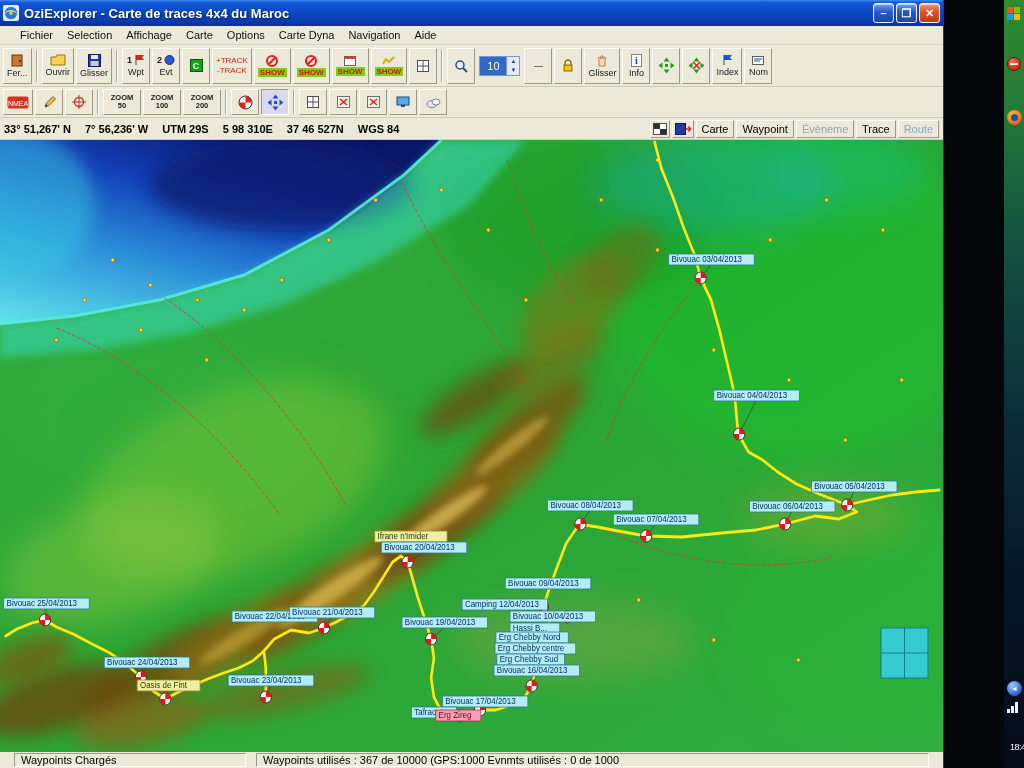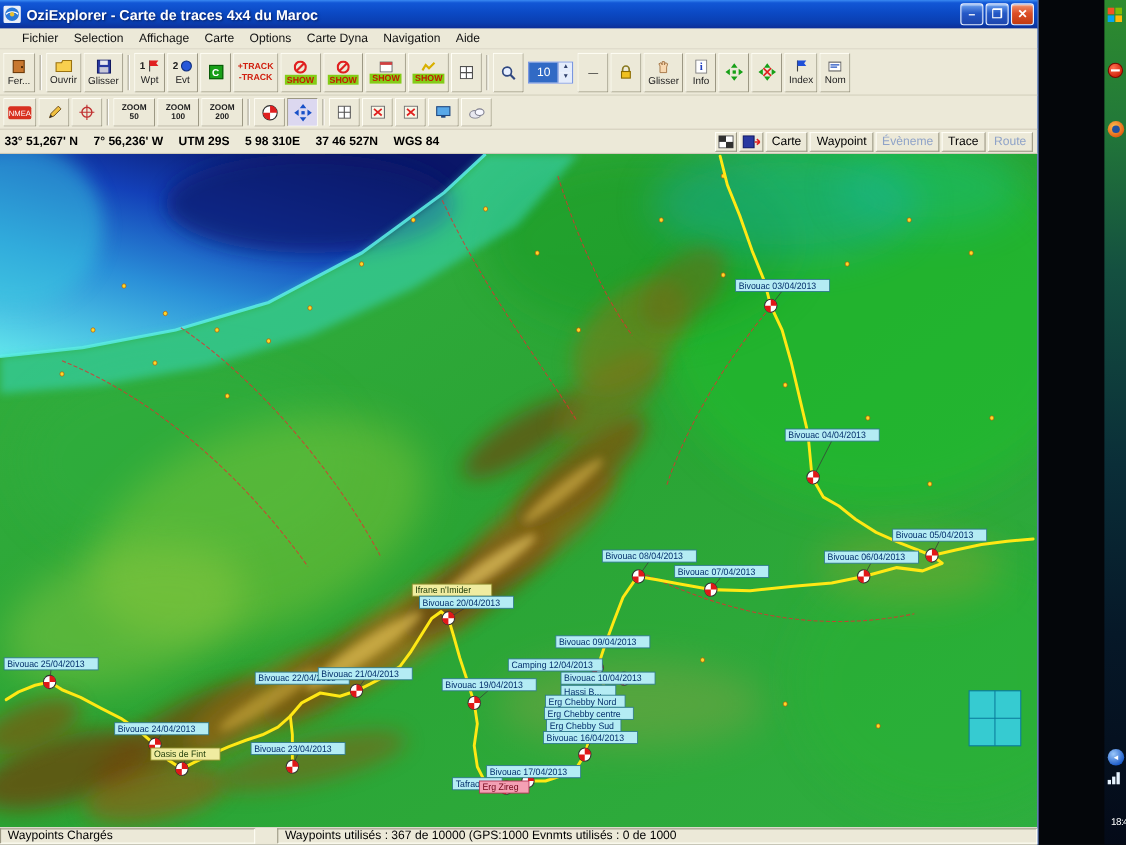--- a/index.html
+++ b/index.html
@@ -22,40 +22,40 @@
 
   .toolbar{display:flex;align-items:center;background:#ece9d8;padding:1px 2px;border-bottom:1px solid #cfcab8}
   .tb1{flex:0 0 42px}
   .tb2{flex:0 0 31px}
   .tbtn{display:flex;flex-direction:column;align-items:center;justify-content:center;gap:1px;min-width:28px;height:36px;margin:1px;padding:1px 3px;
     font-size:9px;color:#202020;background:#ece9d8;border:1px solid;border-color:#fffef6 #9c9884 #9c9884 #fffef6;border-radius:1px}
   .tb2 .tbtn{height:26px}
   .tbtn.pressed{border-color:#9c9884 #fffef6 #fffef6 #9c9884;background:#dcd8f0}
   .tsep{width:2px;height:32px;margin:0 3px;border-left:1px solid #aca899;border-right:1px solid #fff}
   .tb2 .tsep{height:24px}
-  .redtxt{color:#d02010;font-weight:bold;font-size:8px;line-height:9px}
+  .redtxt{color:#d02010;font-weight:normal;font-size:8px;line-height:9px}
   .show-badge{background:#84cc16;color:#c02000;font-size:8px;font-weight:bold;padding:0 2px;line-height:9px}
   .cgreen{width:13px;height:13px;background:#18a018;border:1px solid #0a5a0a;color:#fff;font-size:9px;font-weight:bold;display:flex;align-items:center;justify-content:center}
   .zoomsel{display:flex;align-items:stretch;height:20px;border:1px solid #7a96df;background:#fff;margin:0 3px}
   .zoomsel .zval{width:26px;background:#316ac5;color:#fff;font-size:11px;display:flex;align-items:center;justify-content:center}
   .zoomsel .spin{width:13px;display:flex;flex-direction:column;border-left:1px solid #7a96df}
   .zoomsel .spin span{flex:1;font-size:6px;line-height:9px;text-align:center;background:#e4ecfb;color:#30406a}
   .twoline{width:30px;font-size:7.5px;line-height:8px;font-weight:bold;text-align:center;white-space:normal}
 
   .coordbar{flex:0 0 22px;display:flex;align-items:center;background:#ece9d8;font-size:11px;font-weight:bold;color:#000;padding:0 4px;border-bottom:1px solid #cfcab8}
   .coord-seg{margin-right:14px;white-space:nowrap}
   .coord-icons{margin-left:auto;display:flex;align-items:center;gap:2px}
   .mini-btn{height:18px;display:flex;align-items:center;justify-content:center;padding:0 2px;background:#ece9d8;border:1px solid;border-color:#fffef6 #9c9884 #9c9884 #fffef6}
   .coord-btn{height:18px;display:flex;align-items:center;padding:0 5px;font-size:11px;font-weight:normal;background:#ece9d8;border:1px solid;border-color:#fffef6 #9c9884 #9c9884 #fffef6;max-width:58px;overflow:hidden;white-space:nowrap}
   .coord-btn.disabled{color:#8fa3c8}
 
   #map{flex:1 1 auto;position:relative;background:#a3a3a3;overflow:hidden}
   #map svg{position:absolute;inset:0;width:100%;height:100%}
 
-  .statusbar{flex:0 0 16px;display:flex;align-items:center;gap:20px;background:#ece9d8;font-size:11px;padding:0 0}
+  .statusbar{flex:0 0 16px;display:flex;align-items:center;gap:10px;background:#ece9d8;font-size:11px;padding:0 14px}
   .status-panel{height:14px;display:flex;align-items:center;padding:0 6px;border:1px solid;border-color:#9c9884 #fffef6 #fffef6 #9c9884;white-space:nowrap;overflow:hidden}
   .status-left{width:232px;flex:0 0 232px}
   .status-main{flex:1}
 
   
   #desktop{position:absolute;top:0;right:0;width:20px;height:768px;
     background:linear-gradient(180deg,#2e8c2e 0%,#237a38 14%,#145040 32%,#0a2e38 55%,#061828 75%,#040a18 100%)}
   .dt{position:absolute;left:3px}
   .win-logo{top:7px;width:14px;height:14px;display:grid;grid-template-columns:6px 6px;grid-template-rows:6px 6px;gap:1px}
   .win-logo i{display:block}

